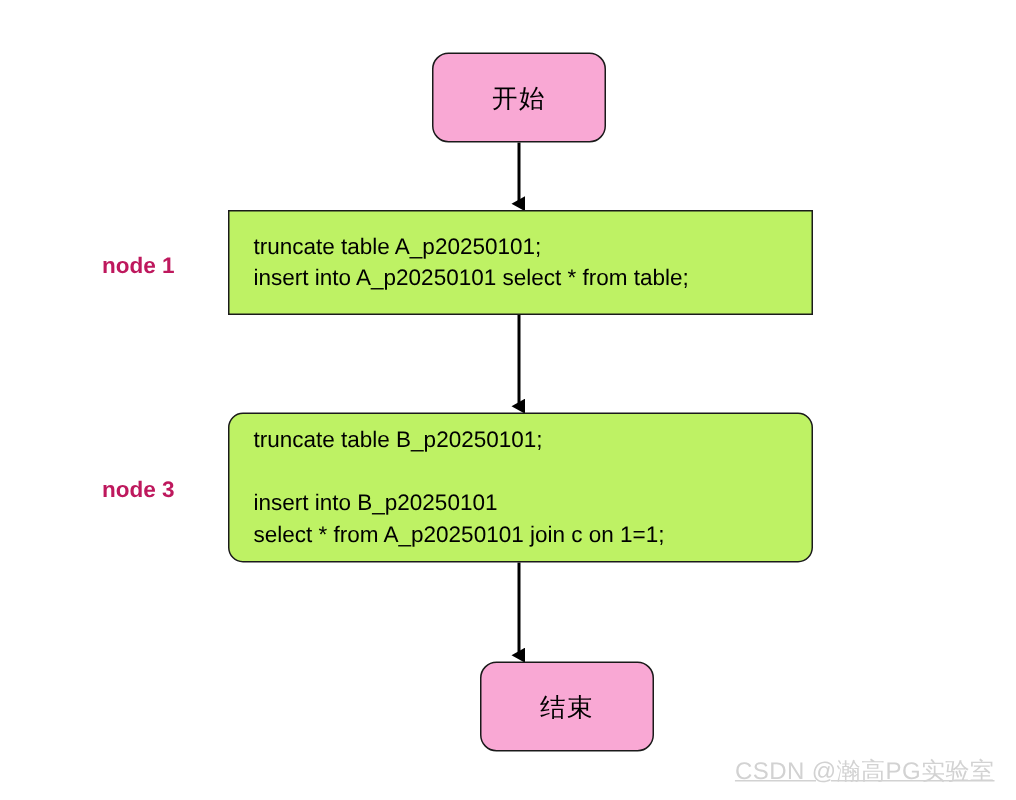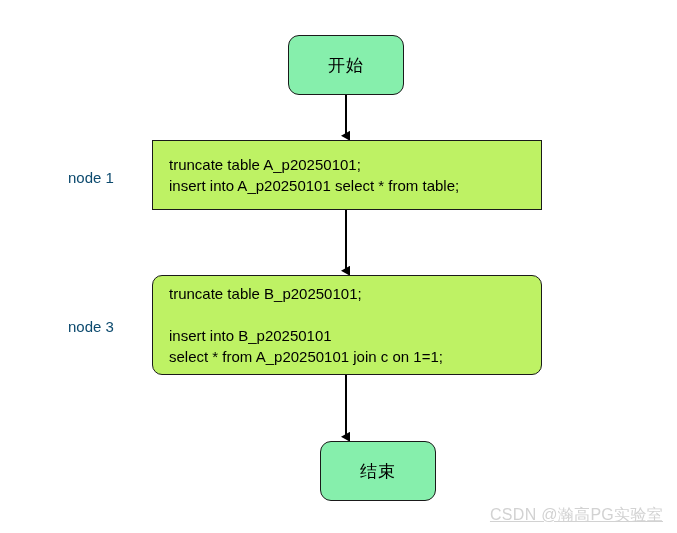--- a/index.html
+++ b/index.html
@@ -23,21 +23,21 @@
     width: 677px;
     height: 533px;
   }
 
   
   .terminator {
     position: absolute;
     box-sizing: border-box;
     border: 1.6px solid #1a1a1a;
     border-radius: 11px;
-    background: #86efac;
+    background: #f9a8d4;
     display: flex;
     align-items: center;
     justify-content: center;
   }
   .terminator .cjk-label {
     font-size: 17px;
     line-height: 1;
     letter-spacing: 1px;
     color: #000000;
     white-space: nowrap;
@@ -66,22 +66,23 @@
   }
 
   #node-1 { left: 152px; top: 140px; width: 390px; height: 70px; }
   #node-2 { left: 152px; top: 275px; width: 390px; height: 100px; border-radius: 10px; }
 
   
   .side-label {
     position: absolute;
     font-size: 15px;
     line-height: 1;
-    color: #0c4a6e;
+    color: #be185d;
     white-space: nowrap;
+    font-weight: bold;
   }
   #label-node-1 { left: 68px; top: 170px; }
   #label-node-2 { left: 68px; top: 319px; }
 
   
   #watermark {
     position: absolute;
     right: 14px;
     bottom: 10px;
     font-size: 16px;

